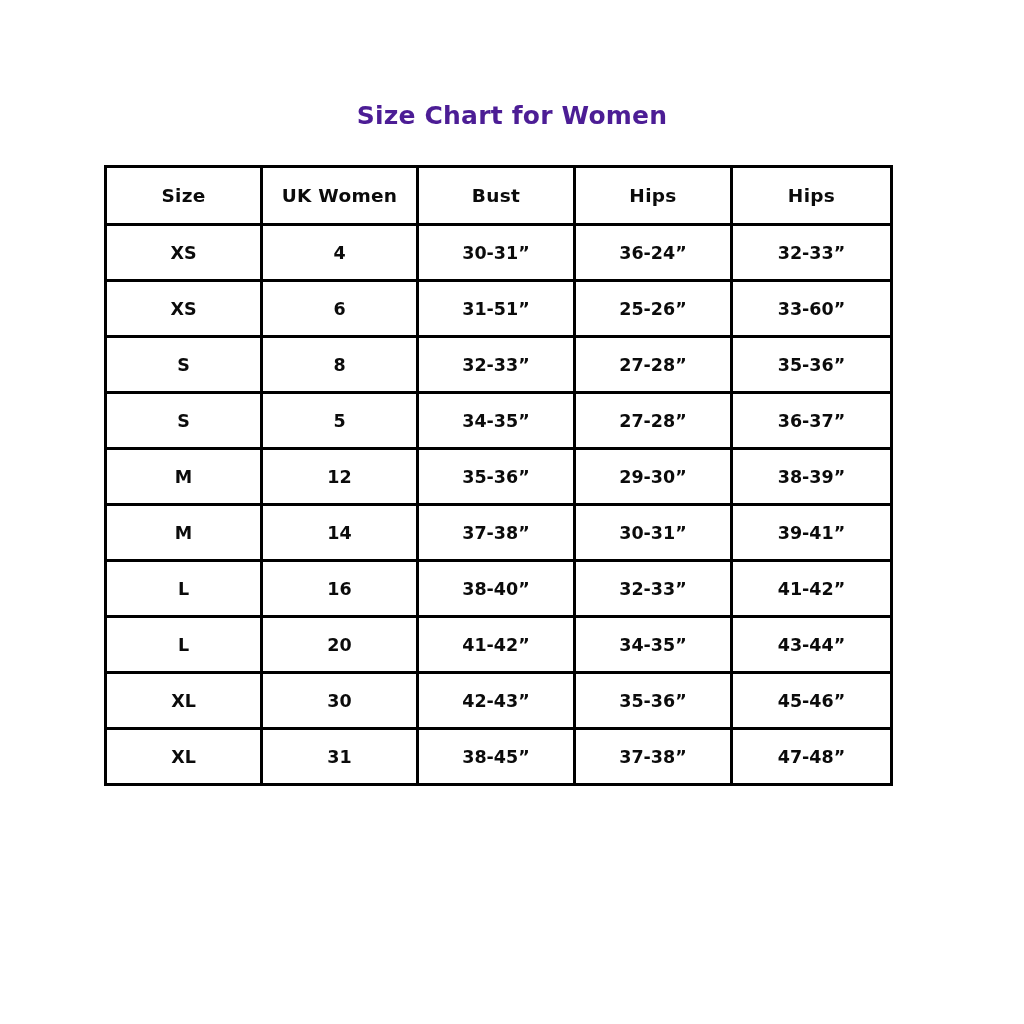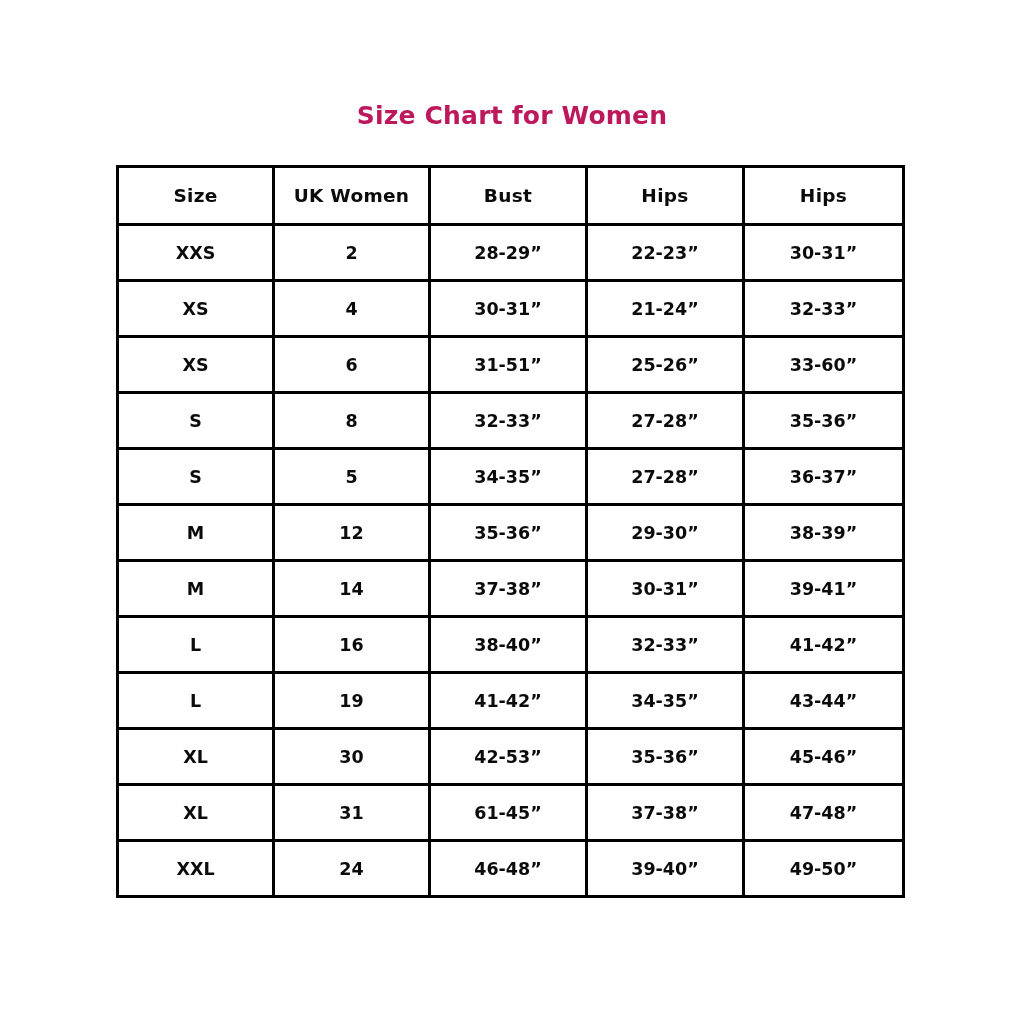--- a/index.html
+++ b/index.html
@@ -22,25 +22,25 @@
   }
   .chart-title {
     position: absolute;
     top: 101px;
     left: 0;
     width: 1024px;
     text-align: center;
     font-size: 25px;
     font-weight: bold;
     letter-spacing: 0.2px;
-    color: #be185d;
+    color: #4c1d95;
   }
   .table-wrap {
     position: absolute;
-    left: 116px;
+    left: 104px;
     top: 165px;
     width: 786px;
   }
   table.size-chart {
     border-collapse: collapse;
     width: 786px;
     table-layout: fixed;
   }
   table.size-chart td, table.size-chart th {
     border: 3px solid #000000;
@@ -84,31 +84,24 @@
         <tr>
           <th>Size</th>
           <th>UK Women</th>
           <th>Bust</th>
           <th>Hips</th>
           <th>Hips</th>
         </tr>
       </thead>
       <tbody>
         <tr>
-          <td>XXS</td>
-          <td>2</td>
-          <td>28-29”</td>
-          <td>22-23”</td>
-          <td>30-31”</td>
-        </tr>
-        <tr>
           <td>XS</td>
           <td>4</td>
           <td>30-31”</td>
-          <td>21-24”</td>
+          <td>36-24”</td>
           <td>32-33”</td>
         </tr>
         <tr>
           <td>XS</td>
           <td>6</td>
           <td>31-51”</td>
           <td>25-26”</td>
           <td>33-60”</td>
         </tr>
         <tr>
@@ -141,43 +134,36 @@
         </tr>
         <tr>
           <td>L</td>
           <td>16</td>
           <td>38-40”</td>
           <td>32-33”</td>
           <td>41-42”</td>
         </tr>
         <tr>
           <td>L</td>
-          <td>19</td>
+          <td>20</td>
           <td>41-42”</td>
           <td>34-35”</td>
           <td>43-44”</td>
         </tr>
         <tr>
           <td>XL</td>
           <td>30</td>
-          <td>42-53”</td>
+          <td>42-43”</td>
           <td>35-36”</td>
           <td>45-46”</td>
         </tr>
         <tr>
           <td>XL</td>
           <td>31</td>
-          <td>61-45”</td>
+          <td>38-45”</td>
           <td>37-38”</td>
           <td>47-48”</td>
-        </tr>
-        <tr>
-          <td>XXL</td>
-          <td>24</td>
-          <td>46-48”</td>
-          <td>39-40”</td>
-          <td>49-50”</td>
         </tr>
       </tbody>
     </table>
   </div>
 
 </div>
 
 </body></html>

